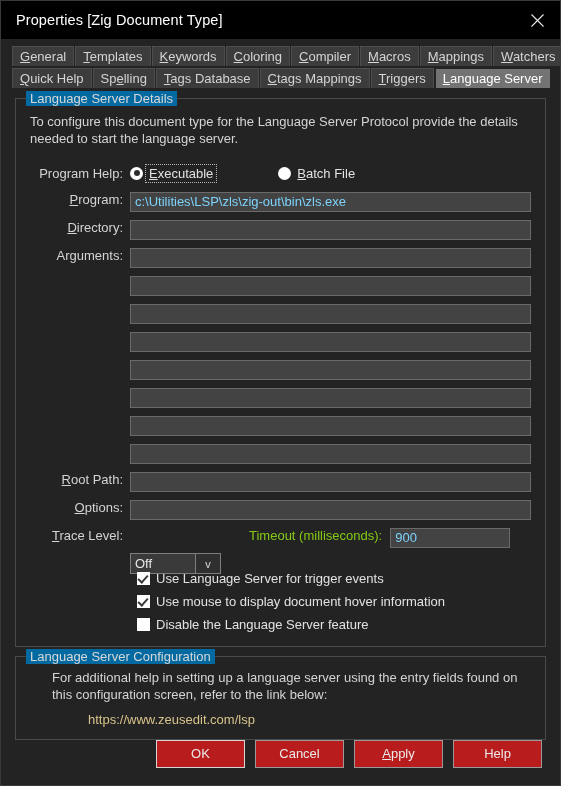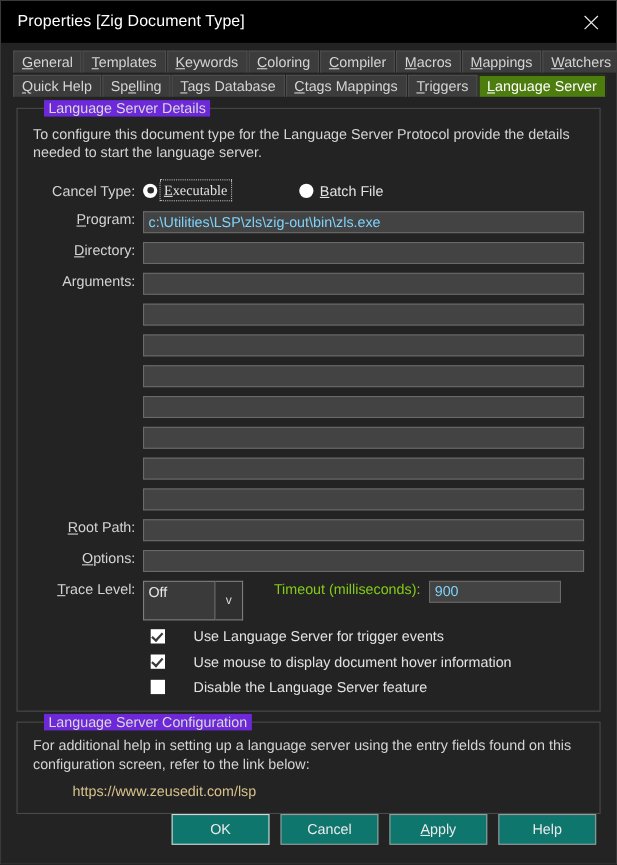--- a/index.html
+++ b/index.html
@@ -75,21 +75,21 @@
     border: 1px solid #4e4e4e;
     border-bottom: none;
     color: #d4d4d4;
     font-size: 13px;
     box-sizing: border-box;
     white-space: nowrap;
     cursor: pointer;
     margin-right: 1px;
   }
   .tab.selected {
-    background: #4d7c0f;
+    background: #737373;
     border-color: #232323;
     color: #ffffff;
   }
   .tab u { text-decoration: underline; text-underline-offset: 1px; }
 
   
   .dialog-body {
     flex: 1 1 auto;
     position: relative;
     padding: 0 14px;
@@ -99,23 +99,23 @@
   
   .group {
     position: relative;
     border: 1px solid #4a4a4a;
     box-sizing: border-box;
     margin-top: 9px;
   }
   .group-legend {
     position: absolute;
     top: -8px;
-    left: 24px;
+    left: 10px;
     padding: 0 4px;
-    background: #6d28d9;
+    background: #0369a1;
     font-size: 13px;
     color: #d8d8d8;
     white-space: nowrap;
   }
   .group-inner { padding: 12px 14px 10px 14px; }
 
   .descr {
     font-size: 13px;
     color: #d4d4d4;
     line-height: 17px;
@@ -183,31 +183,32 @@
     width: 6px; height: 6px;
     border-radius: 50%;
     background: #2b2b2b;
   }
   .radio-label {
     font-size: 13px;
     color: #e2e2e2;
     padding: 1px 3px;
     white-space: nowrap;
   }
-  .radio-label.focused { outline: 1px dotted #b5b5b5; font-family: Liberation Serif, serif; }
+  .radio-label.focused { outline: 1px dotted #b5b5b5; }
   .radio-label u { text-decoration: underline; text-underline-offset: 1px; }
 
   
   .combo {
     display: flex;
     align-items: stretch;
-    height: 36px;
+    height: 21px;
     width: 91px;
     flex: 0 0 auto;
     cursor: pointer;
+    margin-top: 25px;
   }
   .combo-text {
     width: 66px;
     background: #3a3a3a;
     border: 1px solid #7d7d7d;
     box-sizing: border-box;
     color: #e8e8e8;
     font-size: 13px;
     line-height: 19px;
     padding-left: 4px;
@@ -239,21 +240,20 @@
     flex: 0 0 auto;
   }
 
   
   .check-list { margin: 11px 0 0 107px; }
   .check-row {
     display: flex;
     align-items: center;
     height: 23px;
     cursor: pointer;
-    gap: 20px;
   }
   .check-mark {
     width: 13px; height: 13px;
     background: #ffffff;
     flex: 0 0 auto;
     margin-right: 6px;
     position: relative;
   }
   .check-mark.on::after {
     content: "";
@@ -290,21 +290,21 @@
     display: flex;
     align-items: center;
     justify-content: flex-end;
     padding-right: 18px;
     box-sizing: border-box;
   }
   .btn {
     width: 89px;
     height: 28px;
     margin-left: 10px;
-    background: #0f766e;
+    background: #b91c1c;
     border: 1px solid #9a9a9a;
     box-sizing: border-box;
     color: #eaeaea;
     font-size: 13px;
     display: flex;
     align-items: center;
     justify-content: center;
     cursor: pointer;
   }
   .btn.default { border-color: #d6d6d6; }
@@ -350,21 +350,21 @@
 
   <div class="dialog-body">
 
     <div class="group">
       <div class="group-legend">Language Server Details</div>
       <div class="group-inner">
 
         <div class="descr">To configure this document type for the Language Server Protocol provide the details needed to start the language server.</div>
 
         <div class="radio-row">
-          <div class="lbl" style="width:93px;">Cancel Type:</div>
+          <div class="lbl" style="width:93px;">Program Help:</div>
           <div class="radio-opt first">
             <span class="radio-mark on"></span>
             <span class="radio-label focused"><u>E</u>xecutable</span>
           </div>
           <div class="radio-opt second">
             <span class="radio-mark"></span>
             <span class="radio-label"><u>B</u>atch File</span>
           </div>
         </div>
 
@@ -440,21 +440,21 @@
             </div>
             <div class="check-row">
               <span class="check-mark"></span>
               <span class="check-label">Disable the Language Server feature</span>
             </div>
           </div>
 
       </div>
     </div>
 
-    <div class="group" style="">
+    <div class="group" style="padding-left:22px;">
       <div class="group-legend">Language Server Configuration</div>
       <div class="group-inner" style="padding:11px 14px 12px 14px;">
         <div class="cfg-text">For additional help in setting up a language server using the entry fields found on this configuration screen, refer to the link below:</div>
         <a class="cfg-link">https://www.zeusedit.com/lsp</a>
       </div>
     </div>
 
     <div class="buttonbar" id="button-bar">
         <div class="btn default">OK</div>
         <div class="btn">Cancel</div>

